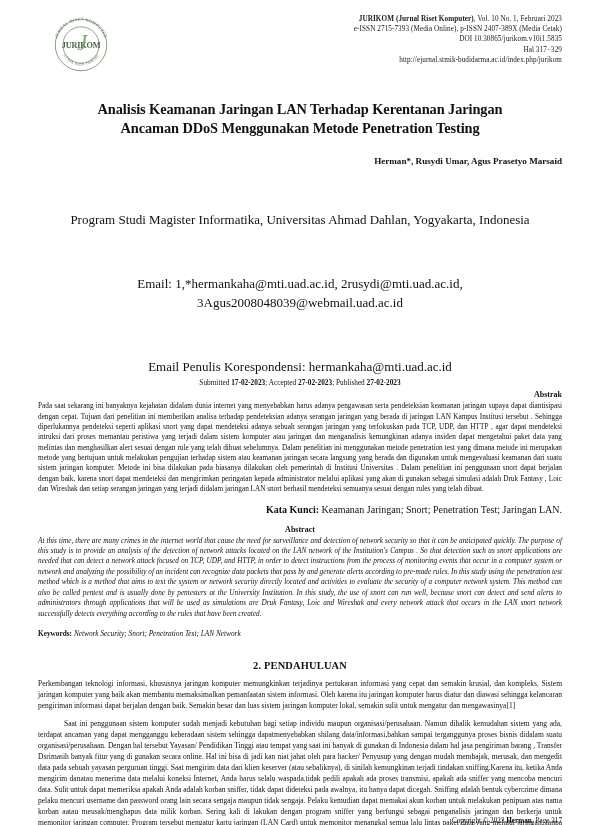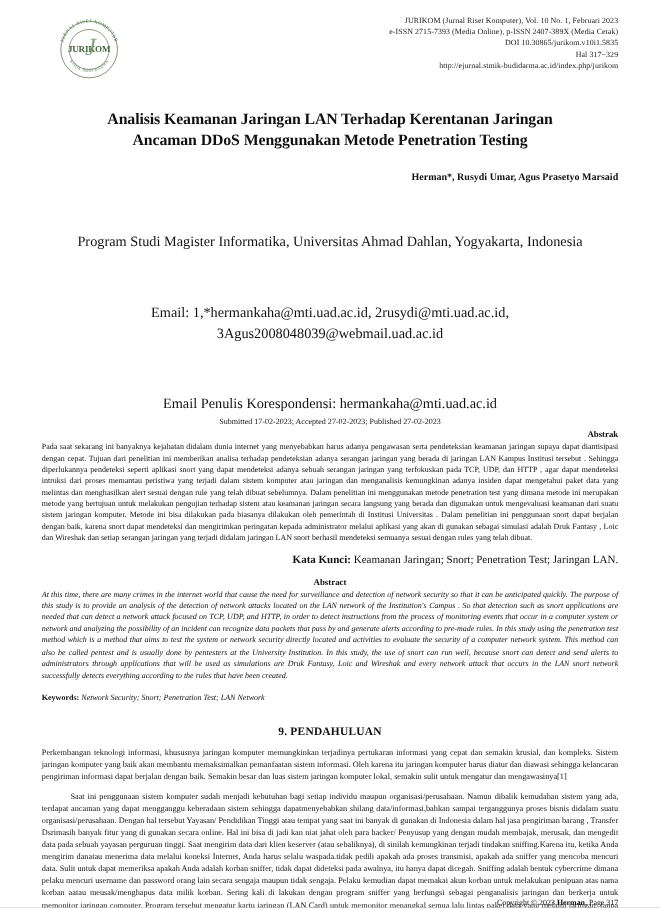--- a/index.html
+++ b/index.html
@@ -47,21 +47,21 @@
     text-align: right;
     padding-top: 4px;
     line-height: 1.42;
   }
   .journal-meta div {
     font-size: 7.2px;
     letter-spacing: 0.01em;
     color: #1a1a1a;
     white-space: nowrap;
   }
-  .journal-meta .jm-title b { font-weight: normal; }
+  .journal-meta .jm-title b { font-weight: bold; }
   .jm-url { font-size: 6.9px; }
 
   
   .title {
     text-align: center;
     font-size: 14.4px;
     font-weight: bold;
     line-height: 1.33;
     margin: 12px 12px 0 12px;
     letter-spacing: -0.1px;
@@ -81,21 +81,21 @@
   }
   .affil-block div {
     font-size: 13px;
     margin-top: 44px;
   }
   .dates {
     text-align: center;
     font-size: 7.3px;
     margin-top: 2px;
   }
-  .dates b { font-weight: normal; }
+  .dates b { font-weight: bold; }
 
   
   .sec-head {
     text-align: right;
     font-size: 8px;
     font-weight: bold;
     margin-top: 3px;
   }
   .sec-head-en {
     text-align: center;
@@ -220,21 +220,21 @@
   </div>
 
   <div class="sec-head">Abstrak</div>
   <div class="abstract-id">Pada saat sekarang ini banyaknya kejahatan didalam dunia internet yang menyebabkan harus adanya pengawasan serta pendeteksian keamanan jaringan supaya dapat diantisipasi dengan cepat. Tujuan dari penelitian ini memberikan analisa terhadap pendeteksian adanya serangan jaringan yang berada di jaringan LAN Kampus Institusi tersebut . Sehingga diperlukannya pendeteksi seperti aplikasi snort yang dapat mendeteksi adanya sebuah serangan jaringan yang terfokuskan pada TCP, UDP, dan HTTP , agar dapat mendeteksi intruksi dari proses memantau peristiwa yang terjadi dalam sistem komputer atau jaringan dan menganalisis kemungkinan adanya insiden dapat mengetahui paket data yang melintas dan menghasilkan alert sesuai dengan rule yang telah dibuat sebelumnya. Dalam penelitian ini menggunakan metode penetration test yang dimana metode ini merupakan metode yang bertujuan untuk melakukan pengujian terhadap sistem atau keamanan jaringan secara langsung yang berada dan digunakan untuk mengevaluasi keamanan dari suatu sistem jaringan komputer. Metode ini bisa dilakukan pada biasanya dilakukan oleh pemerintah di Institusi Universitas . Dalam penelitian ini penggunaan snort dapat berjalan dengan baik, karena snort dapat mendeteksi dan mengirimkan peringatan kepada administrator melalui aplikasi yang akan di gunakan sebagai simulasi adalah Druk Fantasy , Loic dan Wireshak dan setiap serangan jaringan yang terjadi didalam jaringan LAN snort berhasil mendeteksi semuanya sesuai dengan rules yang telah dibuat.</div>
   <div class="kw-line"><span class="kw-label">Kata Kunci:</span><span> Keamanan Jaringan; Snort; Penetration Test; Jaringan LAN.</span></div>
 
   <div class="sec-head-en">Abstract</div>
   <div class="abstract-en">At this time, there are many crimes in the internet world that cause the need for surveillance and detection of network security so that it can be anticipated quickly. The purpose of this study is to provide an analysis of the detection of network attacks located on the LAN network of the Institution's Campus . So that detection such as snort applications are needed that can detect a network attack focused on TCP, UDP, and HTTP, in order to detect instructions from the process of monitoring events that occur in a computer system or network and analyzing the possibility of an incident can recognize data packets that pass by and generate alerts according to pre-made rules. In this study using the penetration test method which is a method that aims to test the system or network security directly located and activities to evaluate the security of a computer network system. This method can also be called pentest and is usually done by pentesters at the University Institution. In this study, the use of snort can run well, because snort can detect and send alerts to administrators through applications that will be used as simulations are Druk Fantasy, Loic and Wireshak and every network attack that occurs in the LAN snort network successfully detects everything according to the rules that have been created.</div>
   <div class="kw-line-en"><span class="kw-label">Keywords:</span><span> Network Security; Snort; Penetration Test; LAN Network</span></div>
 
-  <div class="chapter-head">9. PENDAHULUAN</div>
+  <div class="chapter-head">2. PENDAHULUAN</div>
   <div class="body-par">Perkembangan teknologi informasi, khususnya jaringan komputer memungkinkan terjadinya pertukaran informasi yang cepat dan semakin krusial, dan kompleks. Sistem jaringan komputer yang baik akan membantu memaksimalkan pemanfaatan sistem informasi. Oleh karena itu jaringan komputer harus diatur dan diawasi sehingga kelancaran pengiriman informasi dapat berjalan dengan baik. Semakin besar dan luas sistem jaringan komputer lokal, semakin sulit untuk mengatur dan mengawasinya[1]</div>
   <div class="body-par indent">Saat ini penggunaan sistem komputer sudah menjadi kebutuhan bagi setiap individu maupun organisasi/perusahaan. Namun dibalik kemudahan sistem yang ada, terdapat ancaman yang dapat mengganggu keberadaan sistem sehingga dapatmenyebabkan shilang data/informasi,bahkan sampai terganggunya proses bisnis didalam suatu organisasi/perusahaan. Dengan hal tersebut Yayasan/ Pendidikan Tinggi atau tempat yang saat ini banyak di gunakan di Indonesia dalam hal jasa pengiriman barang , Transfer Dsrimasih banyak fitur yang di gunakan secara online. Hal ini bisa di jadi kan niat jahat oleh para hacker/ Penyusup yang dengan mudah membajak, merusak, dan mengedit data pada sebuah yayasan perguruan tinggi. Saat mengirim data dari klien keserver (atau sebaliknya), di sinilah kemungkinan terjadi tindakan sniffing.Karena itu, ketika Anda mengirim danatau menerima data melalui koneksi Internet, Anda harus selalu waspada.tidak pedili apakah ada proses transmisi, apakah ada sniffer yang mencoba mencuri data. Sulit untuk dapat memeriksa apakah Anda adalah korban sniffer, tidak dapat dideteksi pada awalnya, itu hanya dapat dicegah. Sniffing adalah bentuk cybercrime dimana pelaku mencuri username dan password orang lain secara sengaja maupun tidak sengaja. Pelaku kemudian dapat memakai akun korban untuk melakukan penipuan atas nama korban aatau meusak/menghapus data milik korban. Sering kali di lakukan dengan program sniffer yang berfungsi sebagai penganalisis jaringan dan berkerja untuk memonitor jaringan computer. Program tersebut mengatur kartu jaringan (LAN Card) untuk memonitor menangkal semua lalu lintas paket data yang melalui jaringan, tanpa mepedulikan kepada siapa paket data yang melalui jaringan, dan tanpa kepada siapa paket data tersebut di kirimkan[2][3]</div>
 
   <div class="footer">
     <span>Copyright © 2023 </span><b>Herman</b><span>, Page 317</span>
   </div>
 
 </div>
 
 </body></html>

